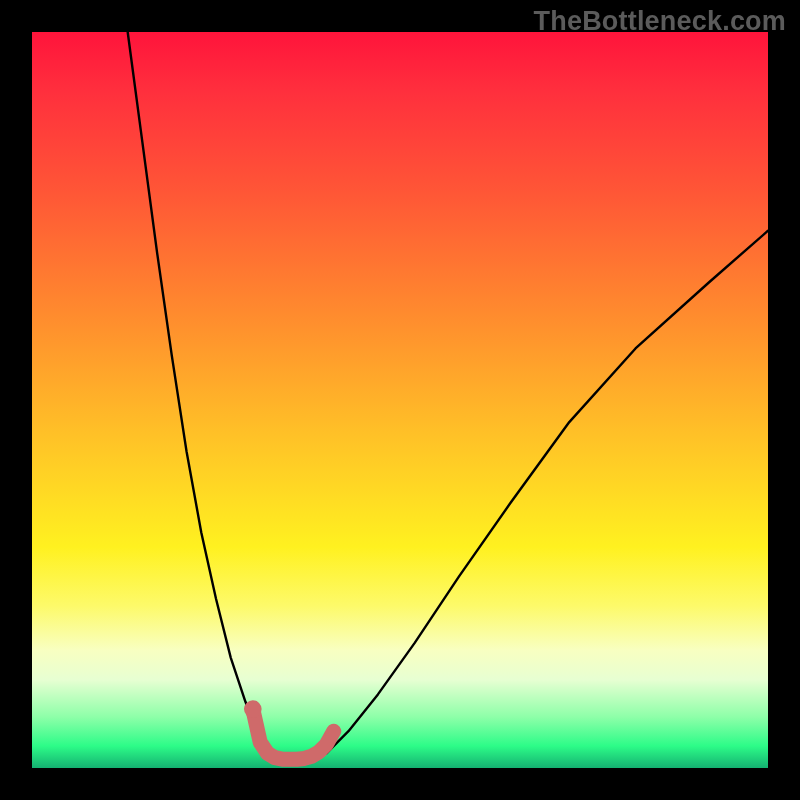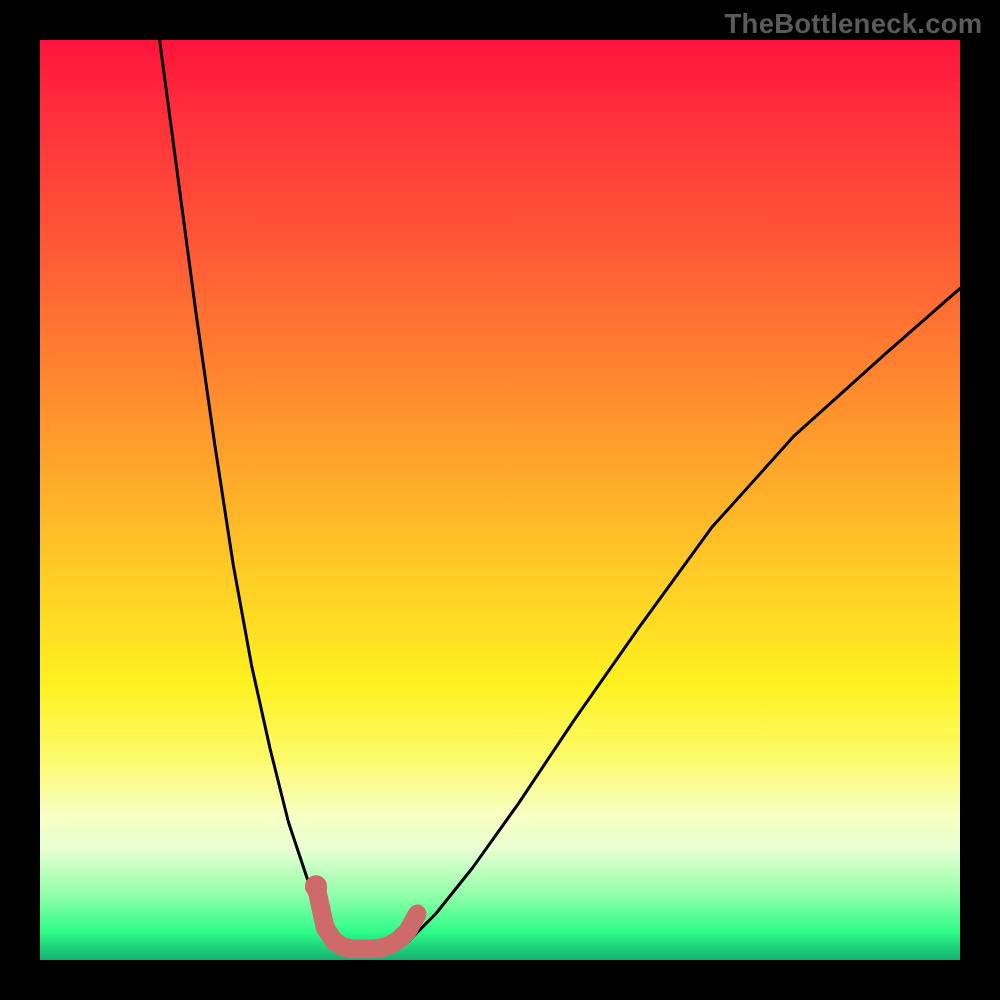--- a/index.html
+++ b/index.html
@@ -17,21 +17,21 @@
     top: 0;
     width: 800px;
     height: 800px;
     background: #000;
   }
   .watermark {
     position: absolute;
     top: 6px;
     right: 14px;
     color: #5b5b5b;
-    font-size: 22px;
+    font-size: 27px;
     font-weight: 600;
     letter-spacing: 0.2px;
     z-index: 20;
   }
   .plot {
     position: absolute;
     left: 32px;
     top: 32px;
     width: 736px;
     height: 736px;

